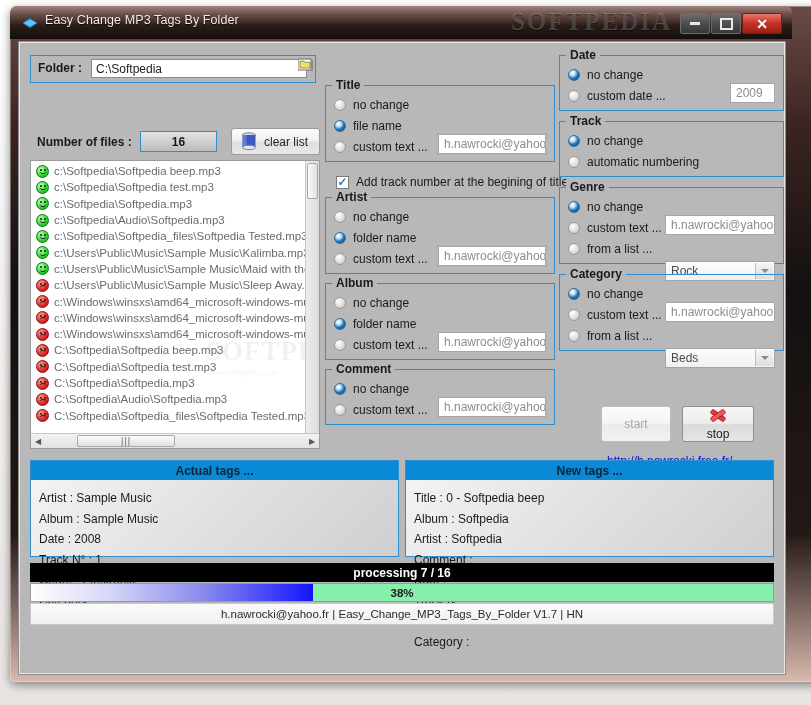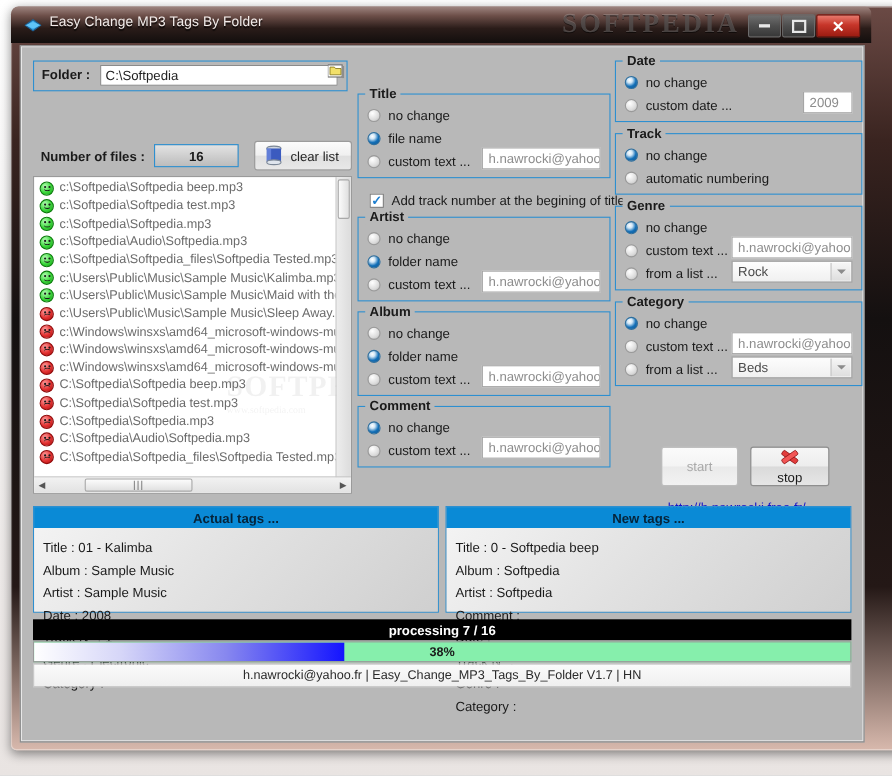--- a/index.html
+++ b/index.html
@@ -121,21 +121,21 @@
     overflow: hidden; white-space: nowrap;
   }
   .combo {
     position: absolute;
     background: linear-gradient(180deg,#fdfdfd,#f0f0f0);
     border: 1px solid #a5a5a5;
     box-sizing: border-box;
     font-size: 12px; color: #4a4a4a;
     padding: 2px 5px;
     display: flex; align-items: center;
-    overflow: hidden; white-space: nowrap;
+    overflow: hidden; white-space: nowrap; margin-top: 24px;
   }
   .combo .arrow {
     position: absolute; right: 1px; top: 1px; bottom: 1px; width: 17px;
     background: linear-gradient(180deg,#f6f6f6,#dedede);
     border-left: 1px solid #bdbdbd;
     display: flex; align-items: center; justify-content: center;
   }
   .combo .arrow::after {
     content:""; width:0; height:0;
     border-left: 4px solid transparent; border-right: 4px solid transparent;
@@ -614,23 +614,22 @@
             <rect x="3" y="11" width="28" height="8" rx="2" fill="#f25555" transform="rotate(-35 17 15)"></rect>
           </g>
         </svg>
         <span>stop</span>
       </div>
       <div id="link">http://h.nawrocki.free.fr/</div>
 
       <div class="tagpanel" id="actual-panel" style="left:11px; top:418px; width:369px; height:97px;">
         <div class="hdr">Actual tags ...</div>
         <div class="body" id="actual-lines">
-            <div class="tagline">Title : 01 - Kalimba</div>
+            <div class="tagline">Artist : Sample Music</div>
             <div class="tagline">Album : Sample Music</div>
-            <div class="tagline">Artist : Sample Music</div>
             <div class="tagline">Date : 2008</div>
             <div class="tagline">Track N° : 1</div>
             <div class="tagline">Genre : Electronic</div>
             <div class="tagline">Category :</div>
           </div>
       </div>
 
       <div class="tagpanel" id="new-panel" style="left:386px; top:418px; width:369px; height:97px;">
         <div class="hdr">New tags ...</div>
         <div class="body" id="new-lines">

